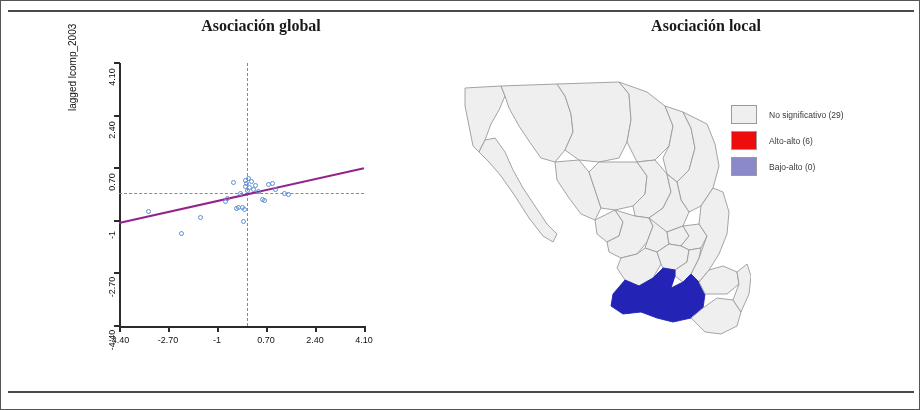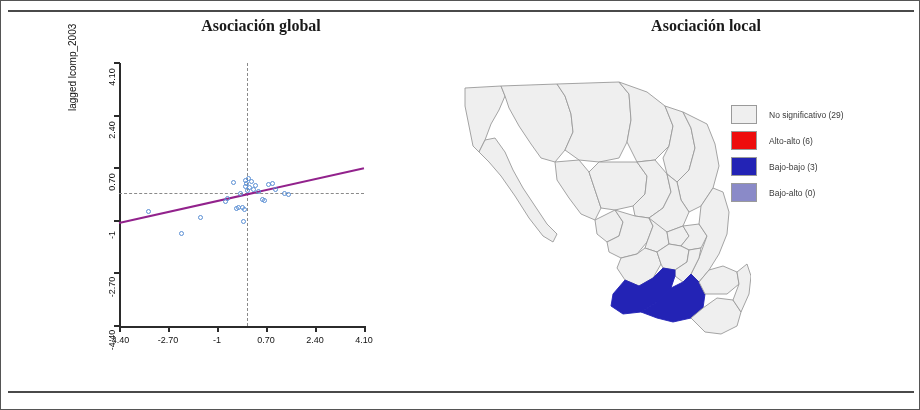--- a/index.html
+++ b/index.html
@@ -202,22 +202,18 @@
     <div id="legend">
         <div class="leg-row">
           <div class="sw" style="background: rgb(239, 239, 239);"></div>
           <div class="leg-txt">No significativo (29)</div>
         </div>
         <div class="leg-row">
           <div class="sw" style="background: rgb(238, 13, 13);"></div>
           <div class="leg-txt">Alto-alto (6)</div>
         </div>
         <div class="leg-row">
-          <div class="sw" style="background: rgb(35, 35, 181);"></div>
-          <div class="leg-txt">Bajo-bajo (3)</div>
-        </div>
-        <div class="leg-row">
           <div class="sw" style="background: rgb(138, 138, 200);"></div>
           <div class="leg-txt">Bajo-alto (0)</div>
         </div>
       </div>
   </div>
 </div>
 
 </body></html>

